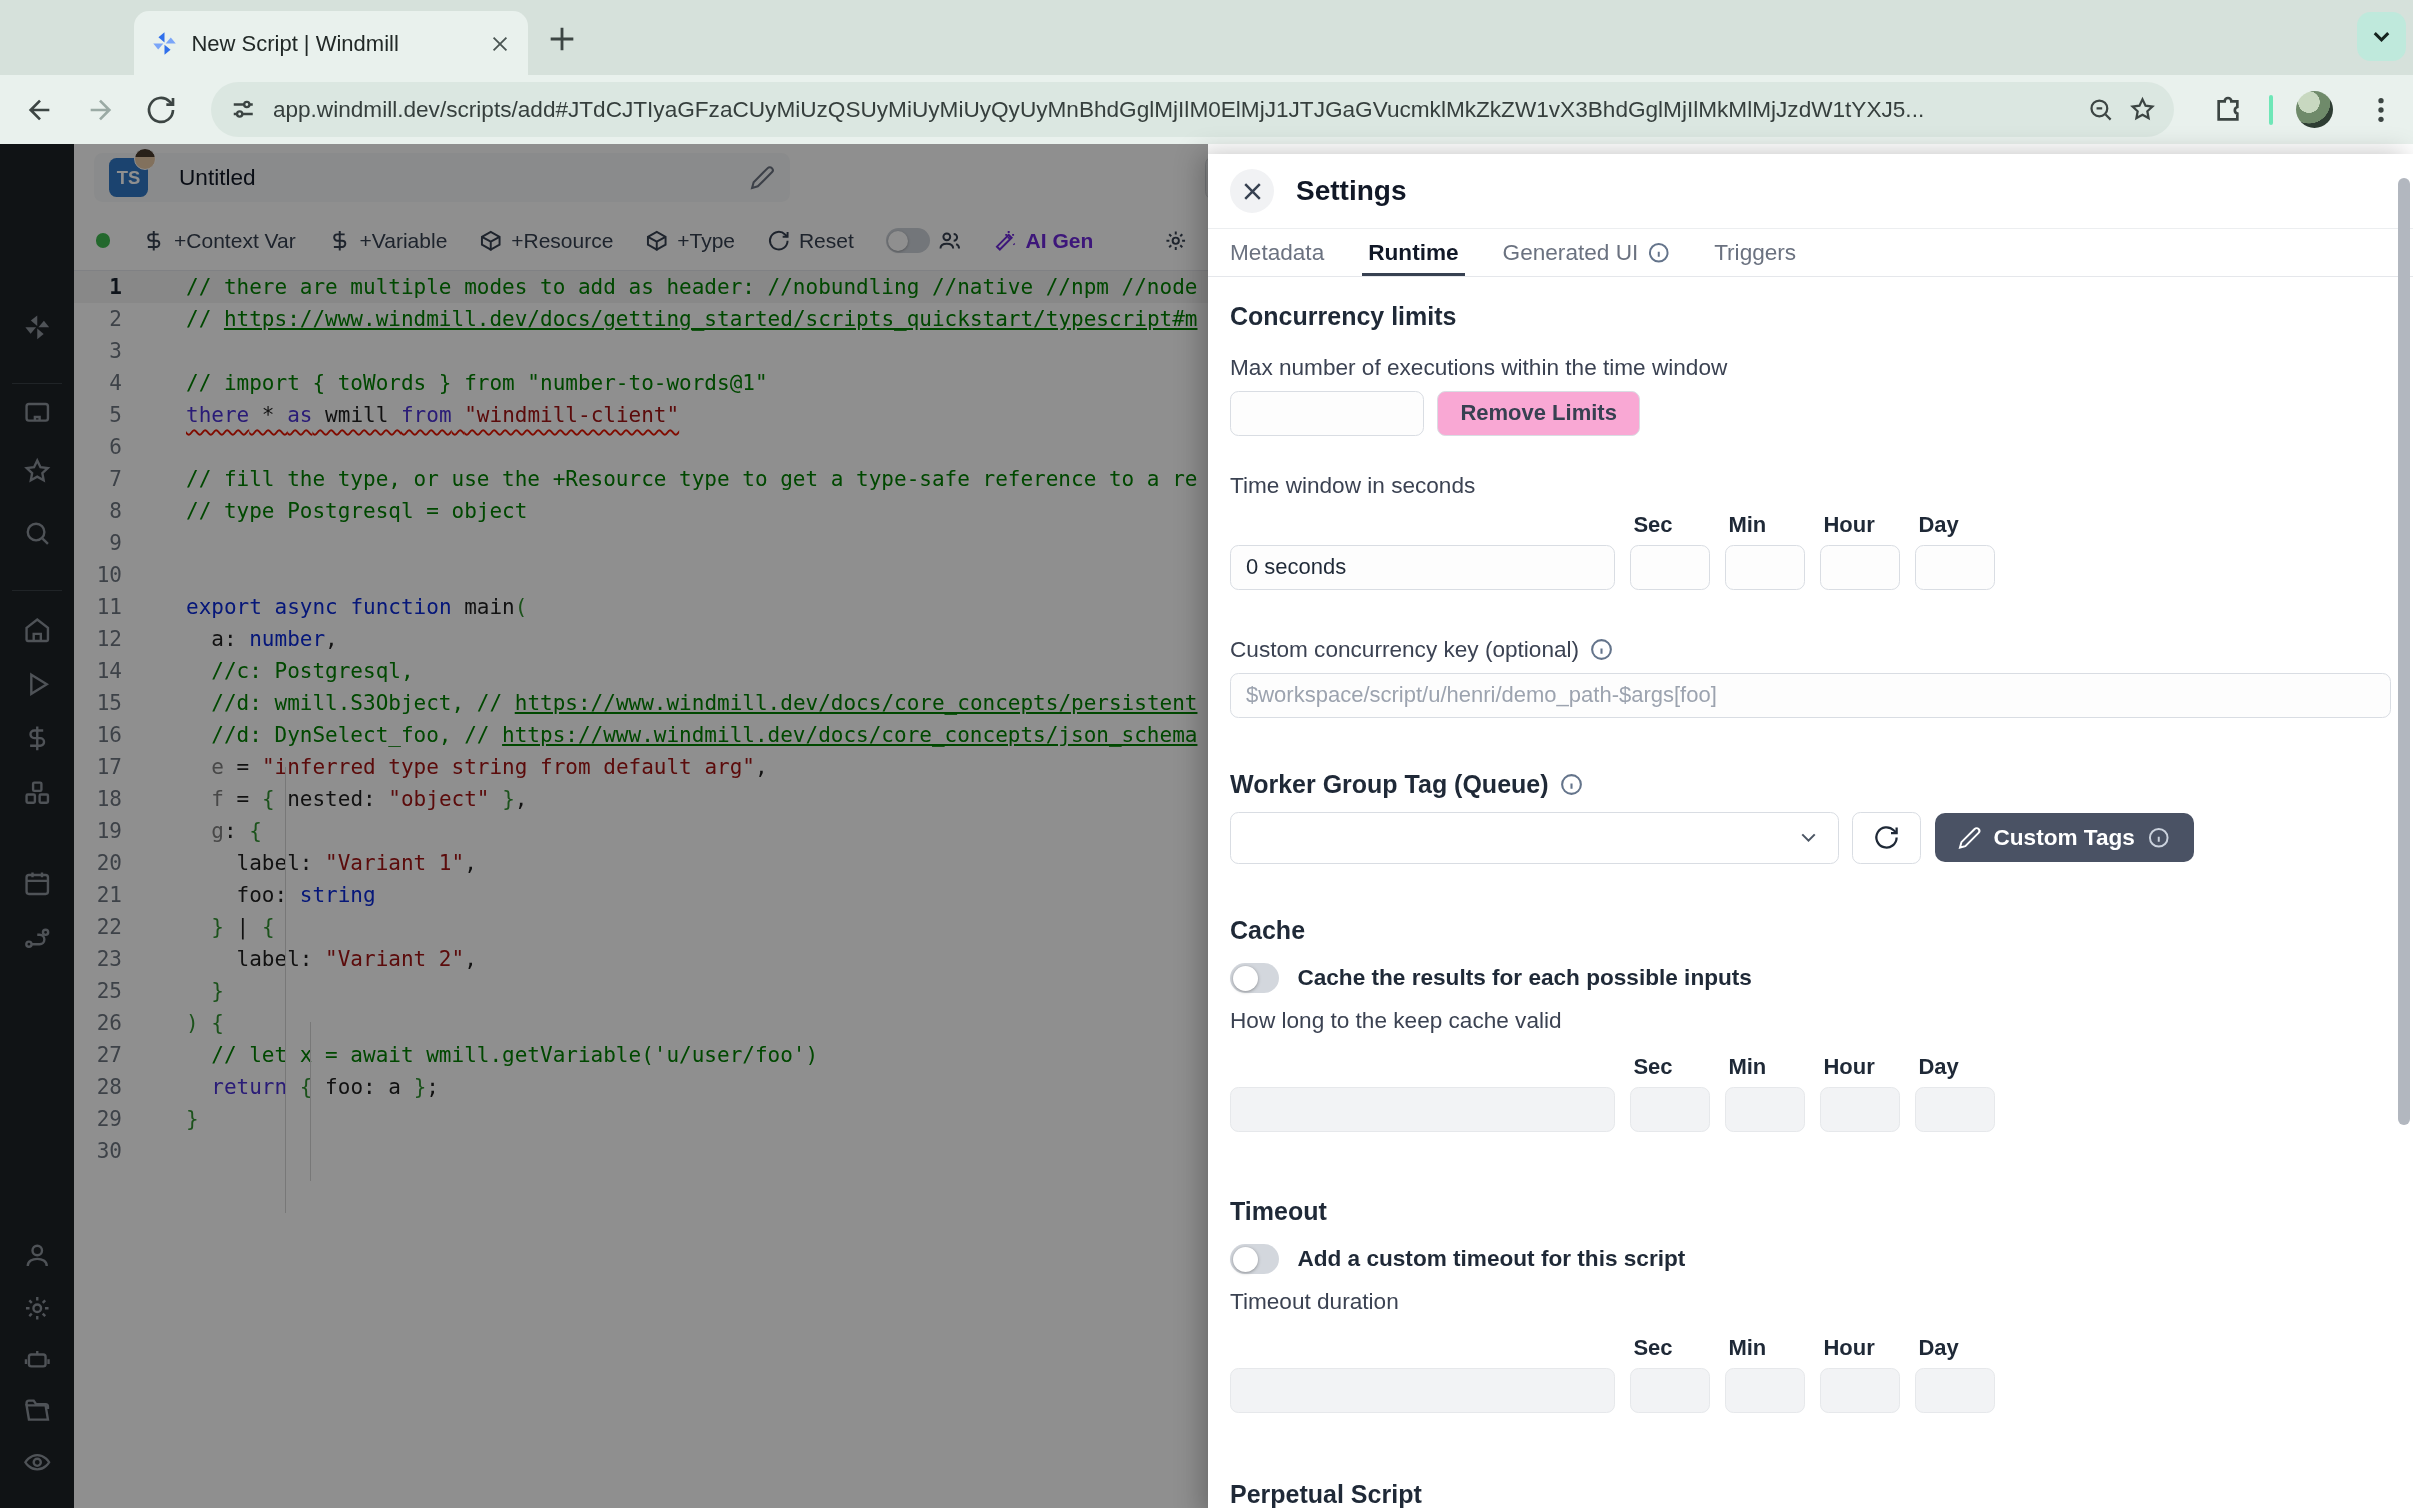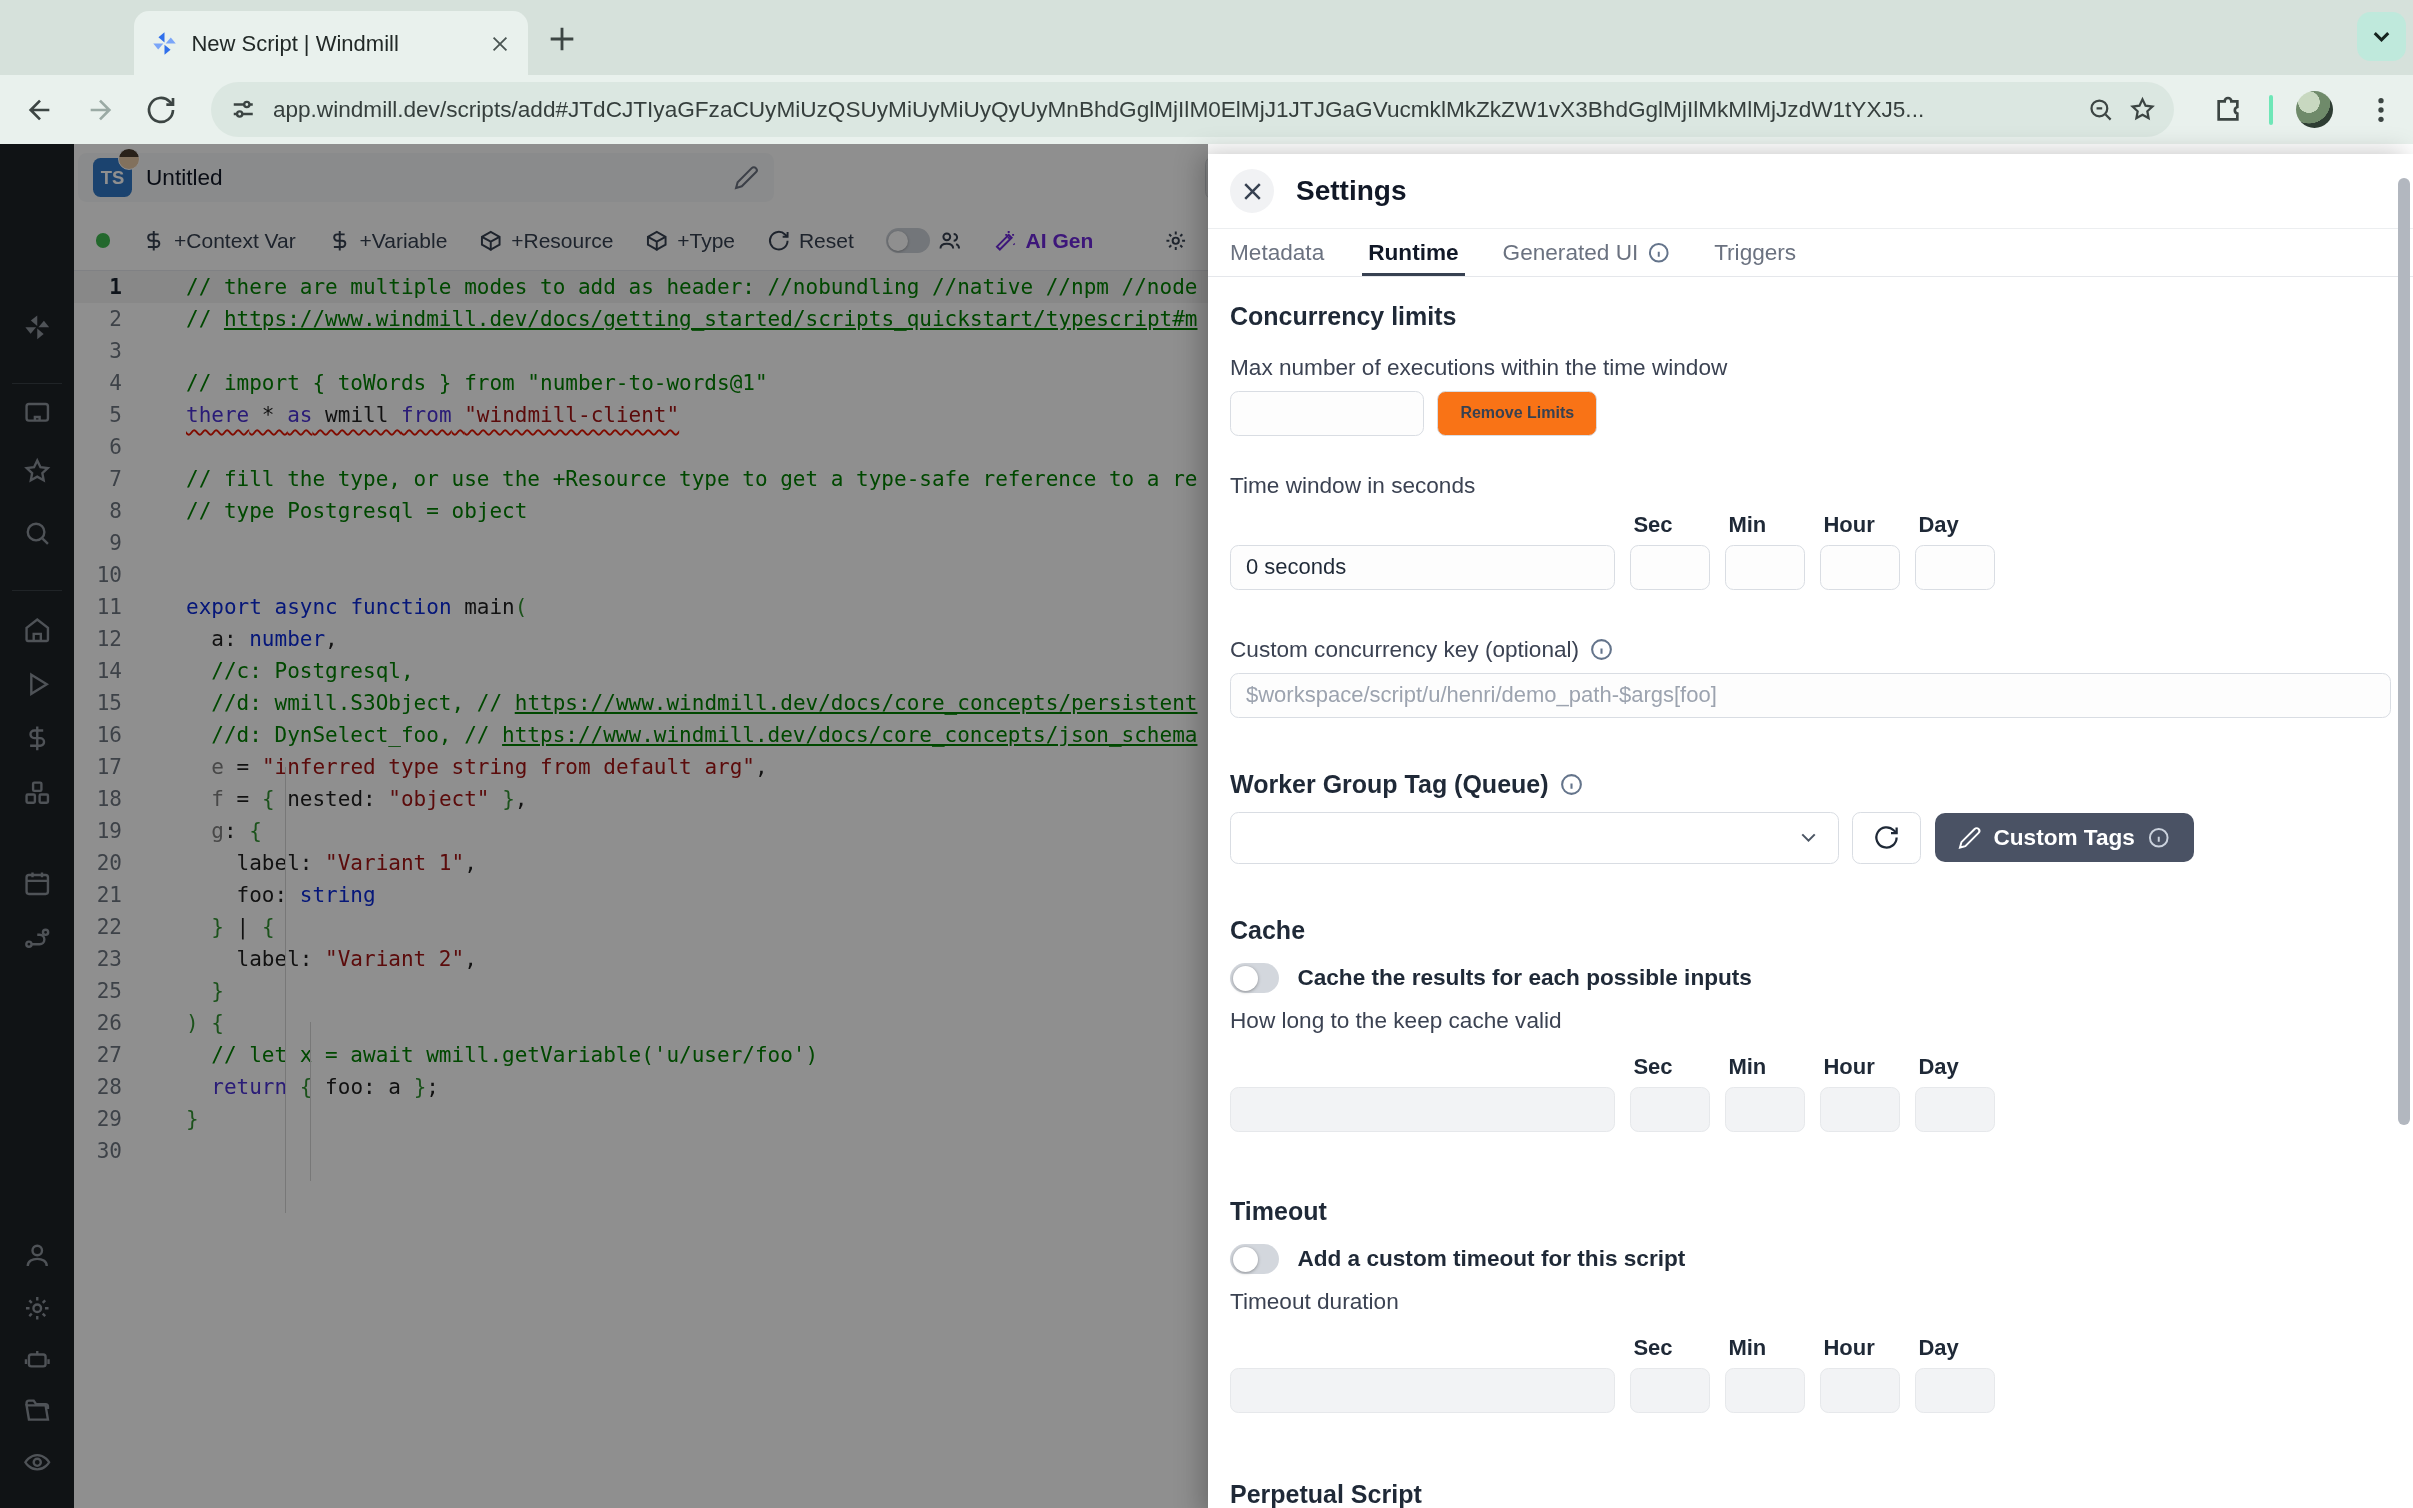--- a/index.html
+++ b/index.html
@@ -30,22 +30,22 @@
   
   #page { position:absolute; left:0; top:144px; width:2413px; height:1364px; background:#fff; }
 
   
   #sidebar { position:absolute; left:0; top:0; width:74px; height:1364px; background:#1e2227; }
   .sb-ic { position:absolute; left:22.6px; width:28.5px; height:28.5px; color:#8d949c; }
   .sb-div { position:absolute; left:11.7px; width:50px; height:0.8px; background:#3a4047; }
 
   
   #ed-title-row { position:absolute; left:74px; top:0; width:1135px; height:67px; background:#fff; }
-  #title-box { position:absolute; left:4px; top:9.2px; width:696px; height:49px; border-radius:8.4px;
-    background:#f7f8f9; display:flex; align-items:center; padding:0 15px; gap:14px; }
+  #title-box { position:absolute; left:20px; top:9.2px; width:696px; height:49px; border-radius:8.4px;
+    background:#f7f8f9; display:flex; align-items:center; padding:0 15px; gap:31px; }
   #ts-badge { position:relative; width:39px; height:39px; border-radius:7.5px; background:#3178c6;
     color:#fff; font-weight:700; font-size:18.4px; display:flex; align-items:center; justify-content:center; }
   #ts-avatar { position:absolute; right:-8.4px; top:-10px; width:22px; height:22px; border-radius:50%;
     border:1.7px solid #fff; background:linear-gradient(180deg,#4a3b2e 0 40%, #e8c9a6 40% 100%); }
   #ed-title { font-size:22.6px; color:#111827; flex:1; }
   #path-btn { position:absolute; left:1131px; top:11.7px; width:126px; height:44px; border:1.7px solid #d7dadd;
     background:#f3f4f6; border-radius:8.4px; display:flex; align-items:center; gap:10px; padding:0 13.4px;
     font-size:22px; font-weight:600; color:#374151; overflow:hidden; white-space:nowrap; }
 
   
@@ -91,22 +91,22 @@
   .tab.active::after { content:""; position:absolute; left:-6.7px; right:-6.7px; bottom:0; height:3.4px; background:#374151; }
   #drawer-body { padding:25px 22px 0 22px; height:1241px; overflow:hidden; }
 
   .sec-heading { font-size:25px; font-weight:700; color:#1f2937; }
   .lbl { font-size:22.6px; color:#3b4252; }
   .lbl-row { display:flex; align-items:center; gap:10px; }
   .info-ic { width:25px; height:25px; color:#64748b; }
   .inp { height:45px; border:1.7px solid #d9dde3; border-radius:8.4px; background:#fdfdfd; font-size:22px;
     color:#1f2937; display:flex; align-items:center; padding:0 15px; }
   .inp.disabled { background:#f2f3f5; border-color:#e6e8eb; }
-  .btn-outline { height:45px; border:1.7px solid #d9dde3; border-radius:8.4px; background:#f97316;
-    display:flex; align-items:center; padding:0 22px; font-size:16px; font-weight:600; color:#374151; }
+  .btn-outline { height:45px; border:1.7px solid #d9dde3; border-radius:8.4px; background:#f9a8d4;
+    display:flex; align-items:center; padding:0 22px; font-size:22px; font-weight:600; color:#374151; }
   .placeholder { color:#9ca3af; }
 
   .dur-row { display:flex; align-items:flex-end; gap:15px; }
   .dur-main { width:385px; }
   .dur-col { display:flex; flex-direction:column; gap:6.7px; }
   .dur-label { font-size:22px; font-weight:600; color:#1f2937; padding-left:3.4px; }
   .inp.small { width:80px; padding:0; }
 
   .toggle-row { display:flex; align-items:center; gap:18.4px; }
   .toggle { width:49px; height:30px; border-radius:15px; background:#d3d7dd; position:relative; flex:none; }

